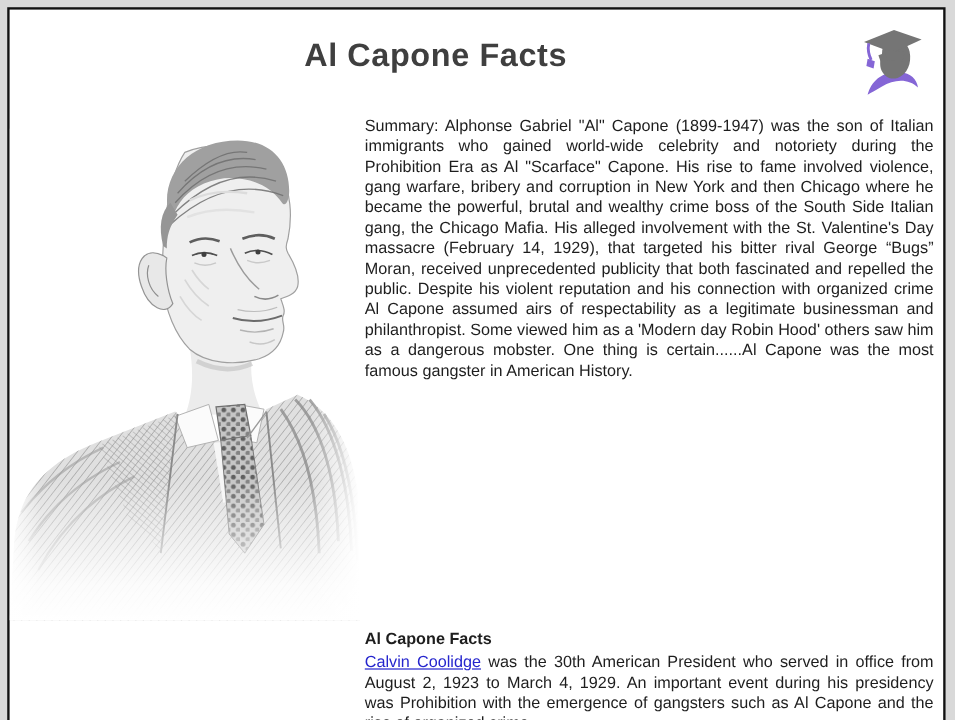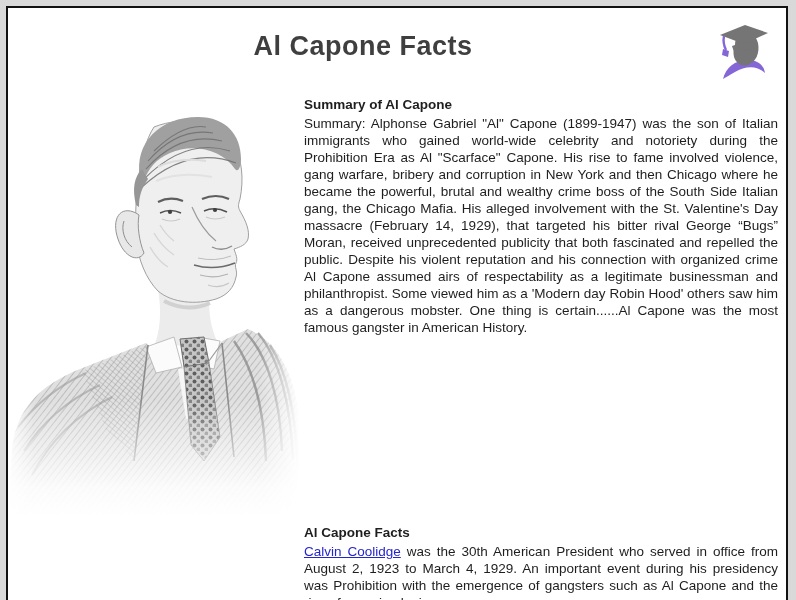--- a/index.html
+++ b/index.html
@@ -154,21 +154,20 @@
         <path d="M 148,74 q 24,-10 56,-4" stroke="#e2e2e2" stroke-width="2" fill="none"></path>
 
         <rect x="0" y="292" width="292" height="118" fill="url(#pfadeB)"></rect>
         <rect x="250" y="0" width="42" height="410" fill="url(#pfadeR)"></rect>
         <rect x="0" y="0" width="26" height="410" fill="url(#pfadeL)"></rect>
       </svg>
     </div>
 
     <div class="text-col">
       <div class="section">
-        <div class="sec-heading">Summary of Al Capone</div>
         <p class="body-text">Summary: Alphonse Gabriel "Al" Capone (1899-1947) was the son of Italian immigrants who gained world-wide celebrity and notoriety during the Prohibition Era as Al "Scarface" Capone. His rise to fame involved violence, gang warfare, bribery and corruption in New York and then Chicago where he became the powerful, brutal and wealthy crime boss of the South Side Italian gang, the Chicago Mafia. His alleged involvement with the St. Valentine's Day massacre (February 14, 1929), that targeted his bitter rival George “Bugs” Moran, received unprecedented publicity that both fascinated and repelled the public. Despite his violent reputation and his connection with organized crime Al Capone assumed airs of respectability as a legitimate businessman and philanthropist. Some viewed him as a 'Modern day Robin Hood' others saw him as a dangerous mobster. One thing is certain......Al Capone was the most famous gangster in American History.</p>
       </div>
 
       <div class="lower">
         <div class="sec-heading">Al Capone Facts</div>
         <p class="body-text"><a href="#" class="link">Calvin Coolidge</a><span> was the 30th American President who served in office from August 2, 1923 to March 4, 1929.  An important event during his presidency was Prohibition with the emergence of gangsters such as Al Capone and the rise of organized crime.</span></p>
 
       </div>
     </div>
 

